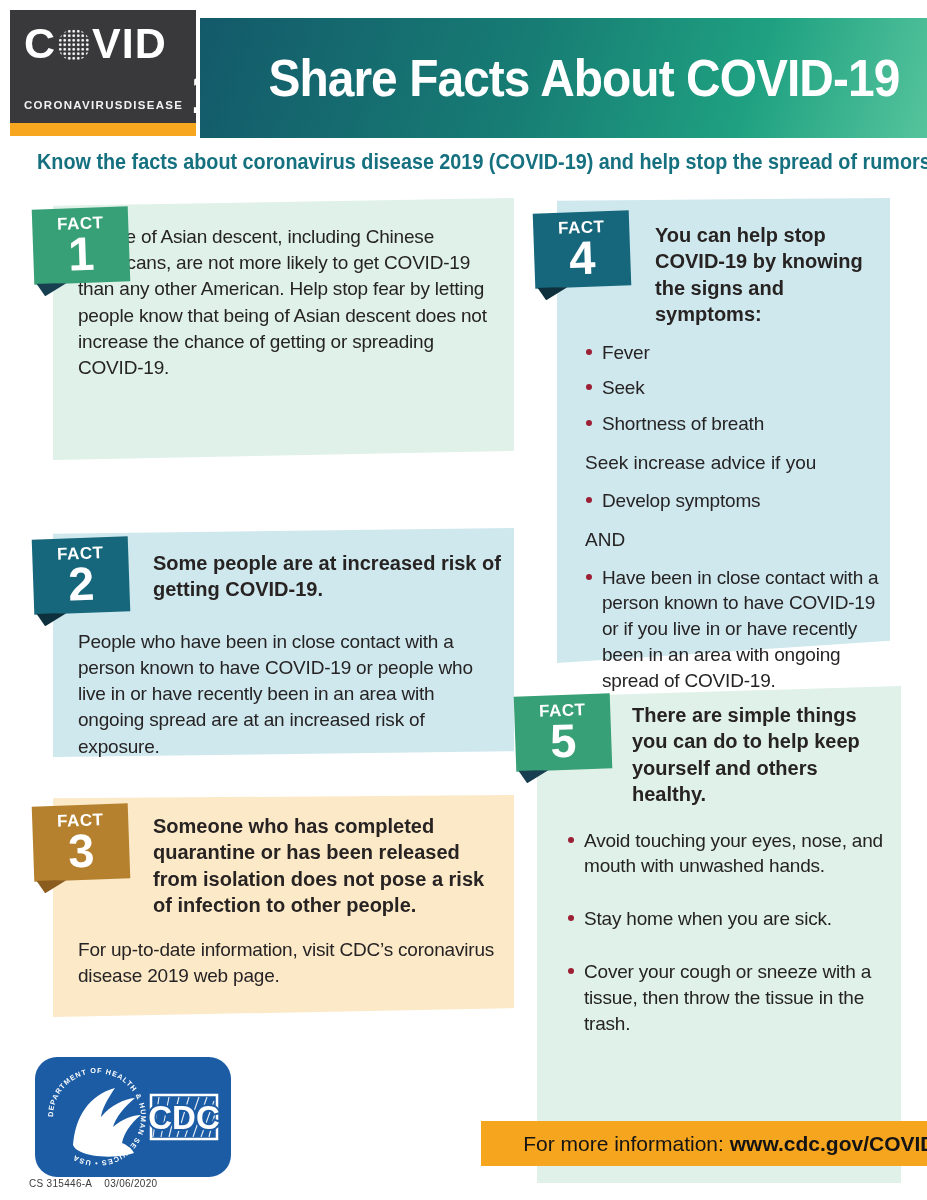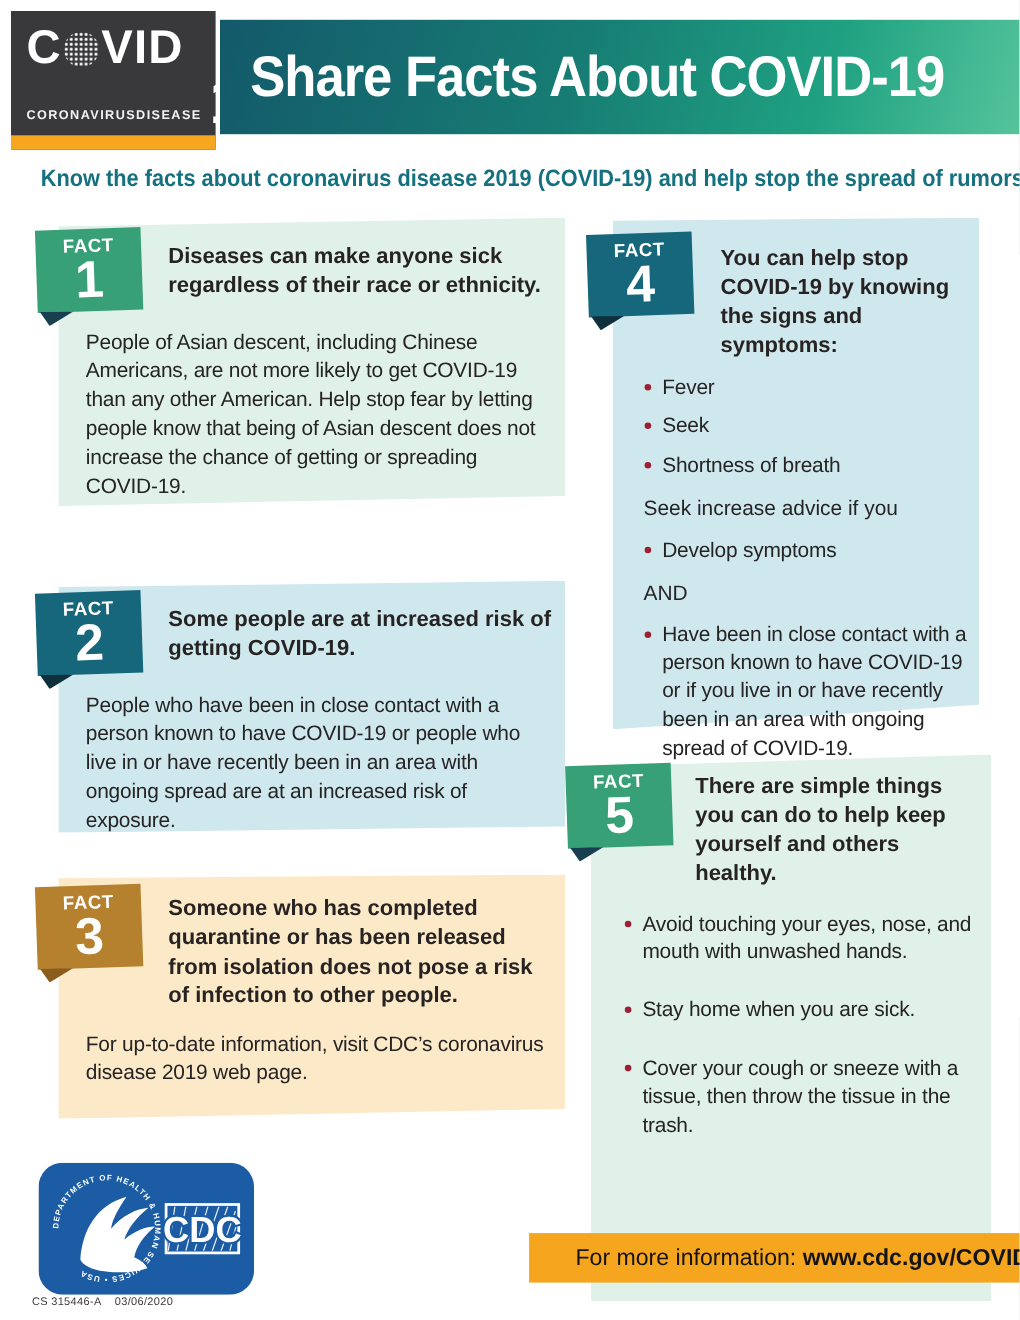--- a/index.html
+++ b/index.html
@@ -40,23 +40,23 @@
     padding-bottom: 4px;
   }
   .logo-19 {
     color: #fff; font-weight: bold; font-size: 58px; line-height: 0.82;
     margin-left: 7px;
   }
   .logo-bar { position: absolute; left: 0; right: 0; bottom: 0; height: 13px; background: #f6a61f; }
 
   .banner {
     position: absolute; left: 200px; top: 18px;
-    width: 727px; height: 104px;
+    width: 727px; height: 120px;
     background: linear-gradient(108deg, #13596a 0%, #177d74 45%, #1fa181 75%, #55c49c 100%);
-    display: flex; align-items: center; justify-content: flex-start;
+    display: flex; align-items: center; justify-content: flex-end;
   }
   .banner h1 {
     color: #fff; font-weight: bold; font-size: 52px;
     letter-spacing: -1px; white-space: nowrap;
     transform: scaleX(0.92);
   }
 
   .subtitle {
     position: absolute; left: 0; top: 150px; width: 100%;
     text-align: center;
@@ -179,21 +179,20 @@
 
   <p class="subtitle">Know the facts about coronavirus disease 2019 (COVID-19) and help stop the spread of rumors.</p>
 
   <section class="fact fact1 theme-green">
     <div class="fact-bg"></div>
     <div class="badge">
       <span class="badge-label">FACT</span>
       <span class="badge-number">1</span>
       <span class="fold"></span>
     </div>
-    <h2 class="fact-heading">Diseases can make anyone sick regardless of their race or ethnicity.</h2>
     <p class="fact-body">People of Asian descent, including Chinese Americans, are not more likely to get COVID-19 than any other American. Help stop fear by letting people know that being of Asian descent does not increase the chance of getting or spreading COVID-19.</p>
   </section>
 
   <section class="fact fact2 theme-teal">
     <div class="fact-bg"></div>
     <div class="badge">
       <span class="badge-label">FACT</span>
       <span class="badge-number">2</span>
       <span class="fold"></span>
     </div>

